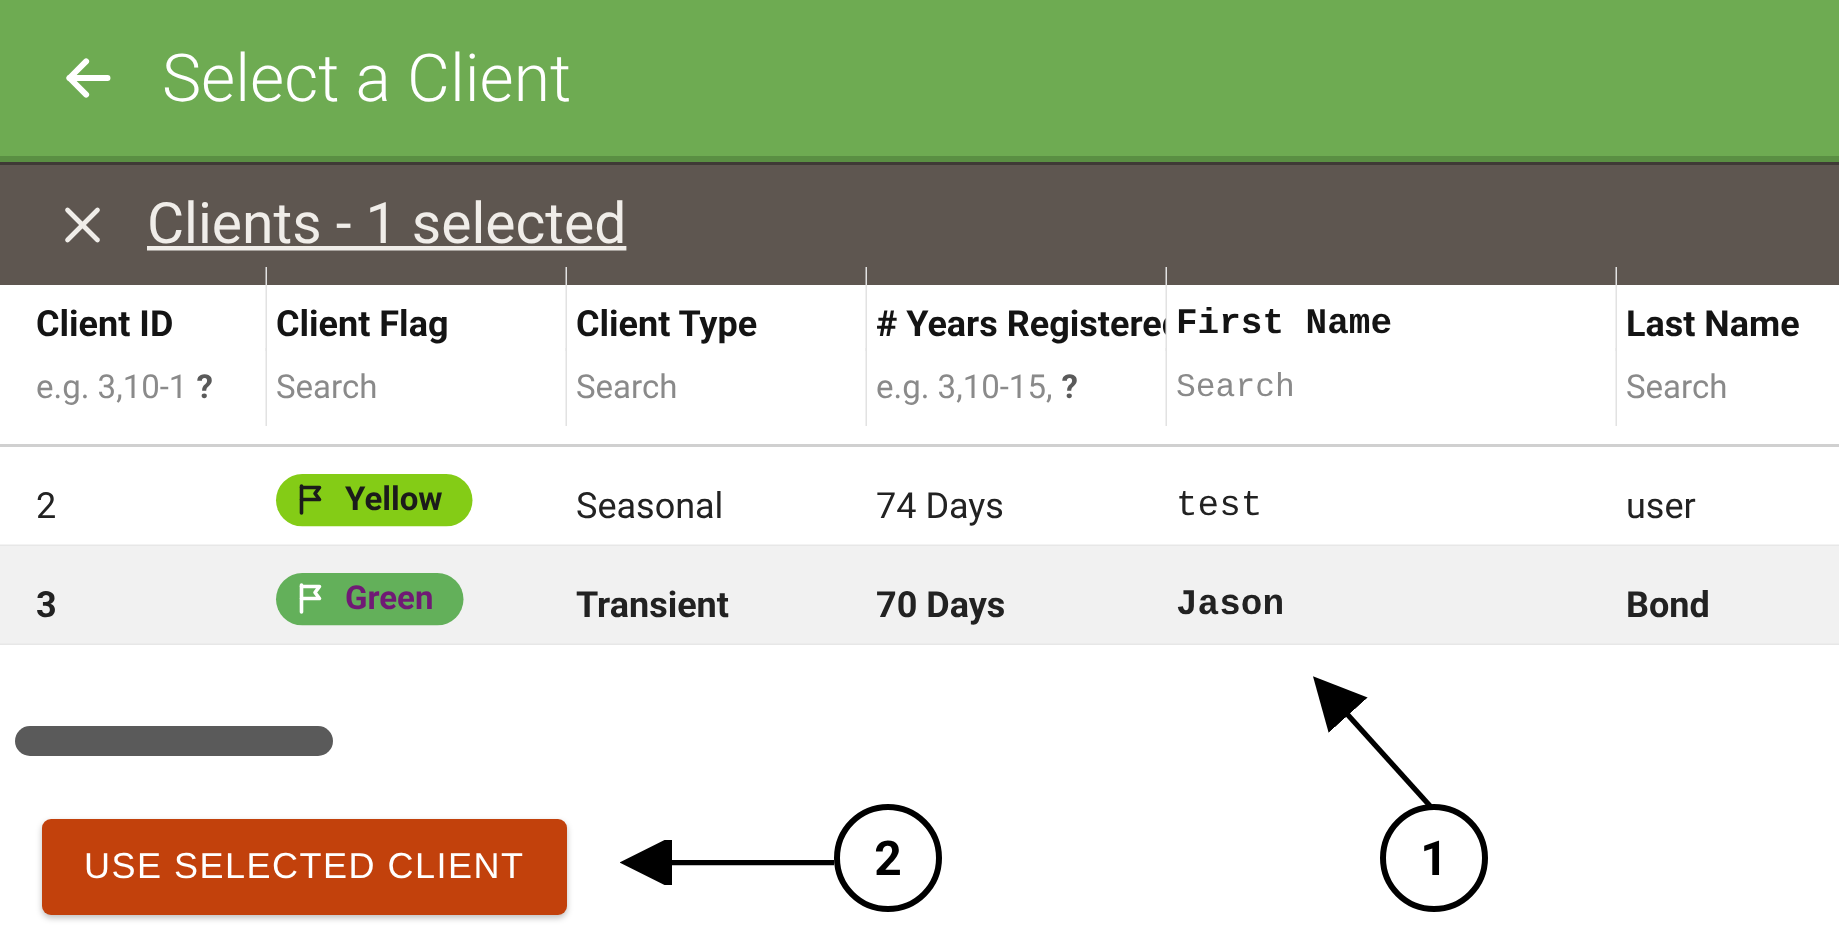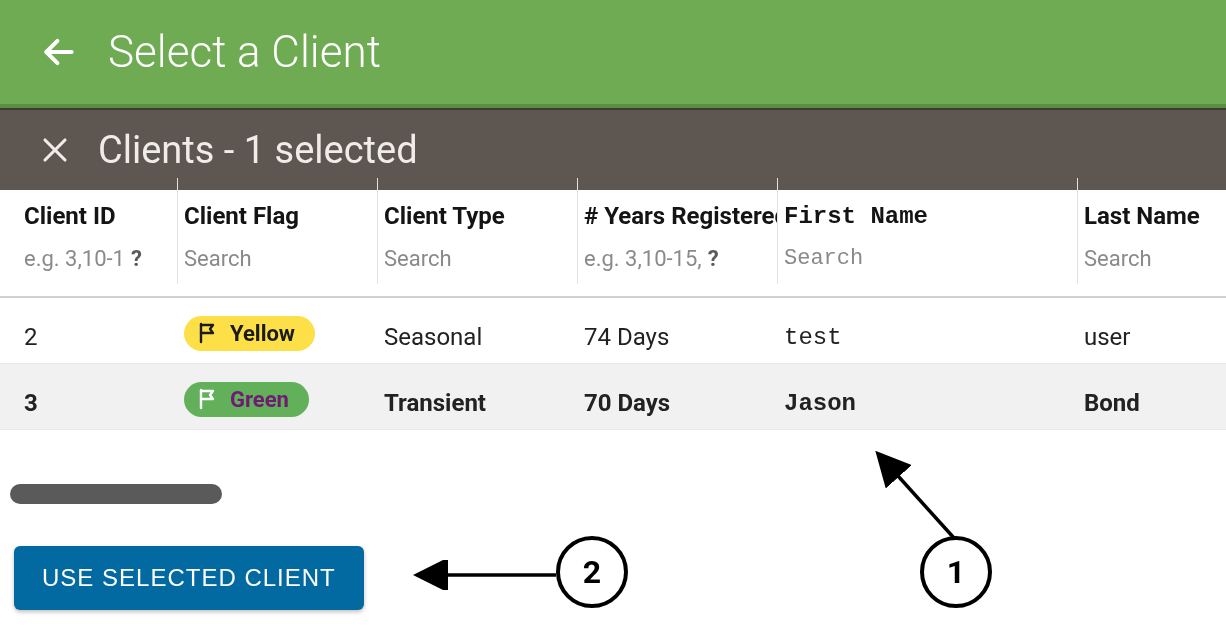--- a/index.html
+++ b/index.html
@@ -41,20 +41,21 @@
   }
   .subheader .close-icon {
     display: flex;
     align-items: center;
     margin-right: 28px;
     cursor: pointer;
   }
   .subheader-title {
     font-size: 38px;
     font-weight: 400;
+    text-decoration: underline;
   }
   .table {
     width: 100%;
   }
   .thead-row, .filter-row, .data-row {
     display: flex;
     align-items: flex-end;
     padding: 12px 18px;
   }
   .col { padding: 0 6px; overflow: hidden; white-space: nowrap; text-overflow: clip; }
@@ -110,37 +111,37 @@
   .flag-pill {
     display: inline-flex;
     align-items: center;
     border-radius: 999px;
     padding: 5px 20px 5px 12px;
     color: #701a75;
     font-weight: 700;
     font-size: 22px;
     gap: 10px;
   }
-  .flag-pill.yellow { background: #fde047; color: #1b1b1b; }
+  .flag-pill.yellow { background: #84cc16; color: #1b1b1b; }
   .flag-pill.green { background: #63b05a; }
   .flag-icon-svg { flex-shrink: 0; }
   .scroll-thumb {
     position: absolute;
     left: 10px;
     top: 484px;
     width: 212px;
     height: 20px;
     background: #5a5a5a;
     border-radius: 10px;
   }
   .action-button {
     position: absolute;
-    left: 14px;
+    left: 28px;
     top: 546px;
-    background: #0369a1;
+    background: #c2410c;
     color: #fff;
     font-size: 24px;
     font-weight: 500;
     letter-spacing: 1px;
     border: none;
     border-radius: 6px;
     padding: 18px 28px;
     cursor: pointer;
     box-shadow: 0 2px 4px rgba(0,0,0,0.25);
   }

